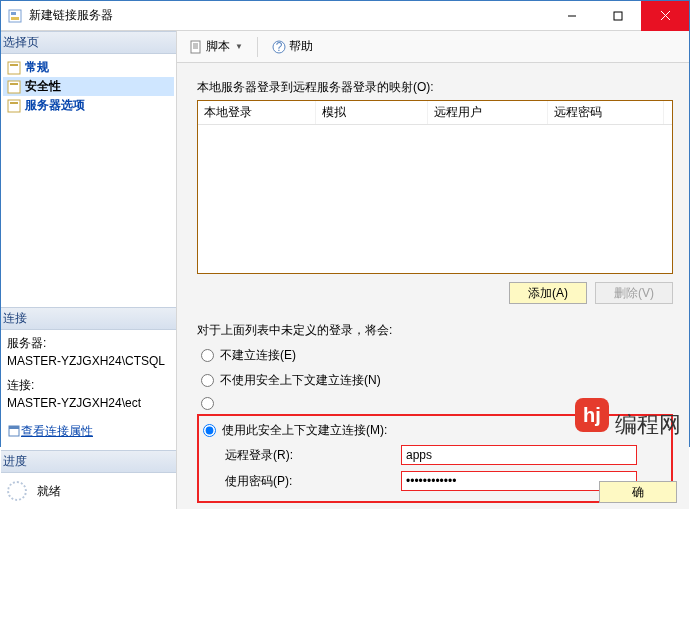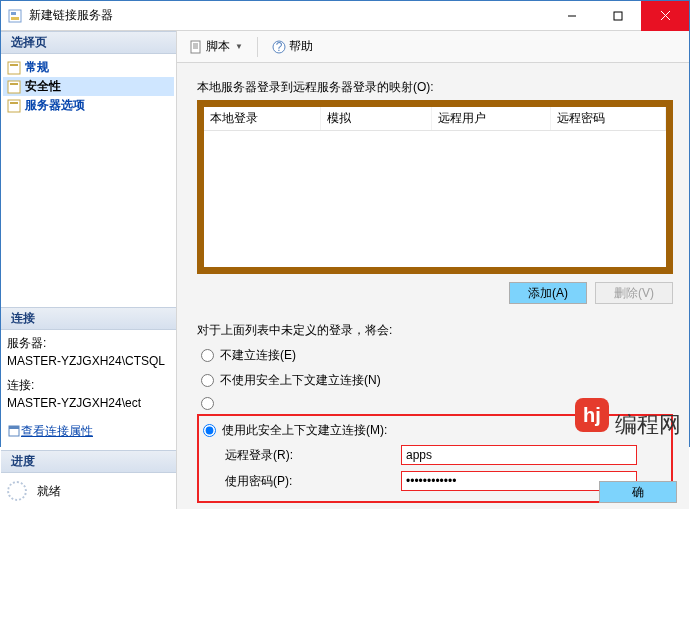--- a/index.html
+++ b/index.html
@@ -14,21 +14,21 @@
 .wbtn { width: 46px; height: 30px; display: flex; align-items: center; justify-content: center; }
 .wbtn.close { background: #e81123; color: #fff; width: 48px; }
 .wbtn svg { stroke: #000; stroke-width: 1; }
 .wbtn.close svg { stroke: #fff; }
 
 
 .body { flex: 1; display: flex; }
 
 
 .left { width: 176px; background: #fff; border-right: 1px solid #d6d6d6; display: flex; flex-direction: column; }
-.section-hdr { background: linear-gradient(#e9eef5,#d6e0ee); border-top: 1px solid #c4d0e0; border-bottom: 1px solid #c4d0e0; padding: 2px 10px; font-weight: bold; color: #1b3f7a; }
+.section-hdr { background: linear-gradient(#e9eef5,#d6e0ee); border-top: 1px solid #c4d0e0; border-bottom: 1px solid #c4d0e0; padding: 2px 2px; font-weight: normal; color: #1b3f7a; }
 .sel-list { padding: 4px 2px 10px; font-weight: bold; }
 .sel-item { display: flex; align-items: center; padding: 1px 4px; gap: 4px; }
 .sel-item.selected { background: #cfe6ff; }
 .sel-item .lnk { color: #0645ad; cursor: pointer; }
 .sel-item .lnk-sel { color: #000; }
 
 .conn-block { padding: 4px 6px 10px; line-height: 1.5; }
 .conn-link { display: flex; align-items: center; margin-top: 10px; }
 .conn-link a { color: #0645ad; text-decoration: underline; cursor: pointer; }
 
@@ -38,27 +38,27 @@
 
 .right { flex: 1; display: flex; flex-direction: column; background: #f4f4f4; }
 .toolbar { height: 32px; border-bottom: 1px solid #d6d6d6; display: flex; align-items: center; gap: 6px; padding: 0 8px; background: #f9f9f9; }
 .tbtn { display: flex; align-items: center; gap: 3px; padding: 2px 4px; }
 .tbtn .dd { font-size: 8px; margin-left: 2px; color: #555; }
 .tsep { width: 1px; height: 20px; background: #d6d6d6; margin: 0 4px; }
 
 .content { flex: 1; padding: 16px 14px 6px 20px; background: #f4f4f4; position: relative; }
 .lbl { margin-bottom: 4px; }
 
-.grid-wrap { border: 7px solid #a16207; background: #fff; width: 476px; height: 174px; overflow: hidden; }
+.grid-wrap { border: 1px solid #a16207; background: #fff; width: 476px; height: 174px; overflow: hidden; }
 .grid-head { display: flex; background: #fff; border-bottom: 1px solid #e3e3e3; }
 .grid-head div { padding: 3px 6px; border-right: 1px solid #f1f1f1; }
 .gc1 { width: 118px; } .gc2 { width: 112px; } .gc3 { width: 120px; } .gc4 { width: 116px; }
 
 .btn-row { display: flex; gap: 8px; justify-content: flex-end; width: 476px; margin-top: 8px; }
-.btn { width: 78px; height: 22px; border: 1px solid #adadad; background: #7dd3fc; display: flex; align-items: center; justify-content: center; cursor: pointer; }
+.btn { width: 78px; height: 22px; border: 1px solid #adadad; background: #fef9c3; display: flex; align-items: center; justify-content: center; cursor: pointer; }
 .btn.disabled { color: #a0a0a0; border-color: #c7c7c7; background: #efefef; cursor: default; }
 
 .opts-lbl { margin-top: 18px; }
 .radio-row { display: flex; align-items: center; gap: 6px; margin-top: 8px; margin-left: 4px; }
 .radio-row input[type=radio] { width: 13px; height: 13px; }
 
 .red-frame { border: 2px solid #e22; margin-top: 4px; padding: 6px 8px 10px; width: 476px; }
 .fld-row { display: flex; align-items: center; margin-top: 6px; }
 .fld-row .flbl { width: 194px; padding-left: 18px; }
 .fld-row input[type=text], .fld-row input[type=password] { width: 236px; height: 20px; border: 1px solid #e22; background: #fff; padding: 1px 4px; font-size: 12px; }

